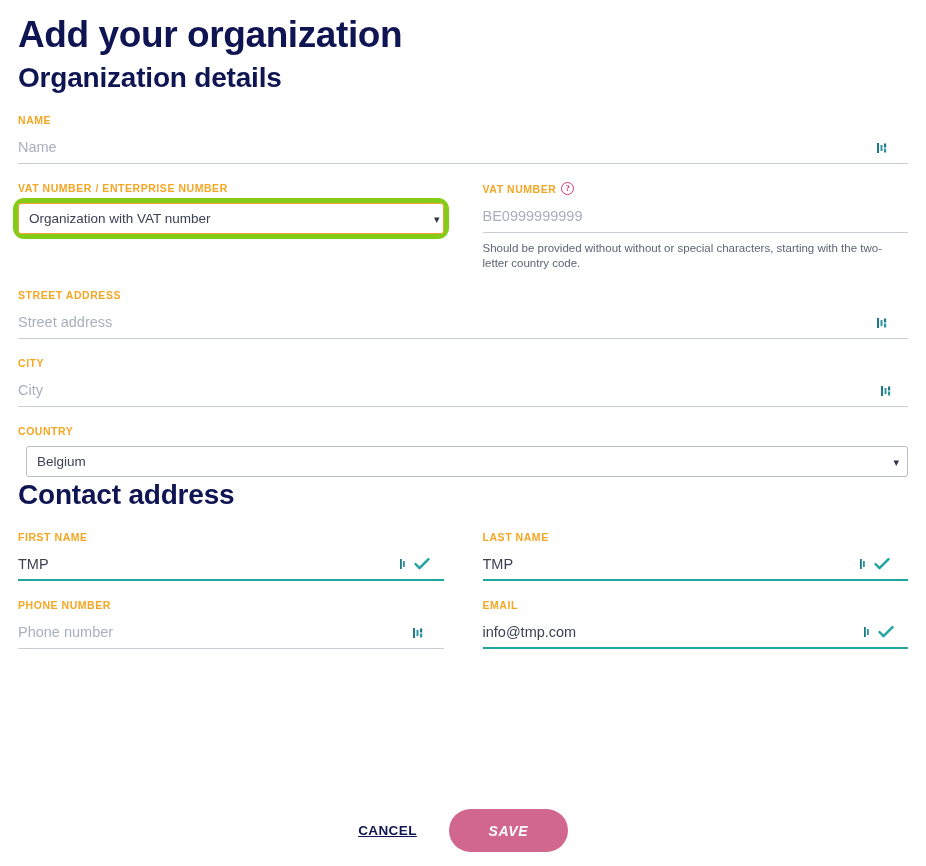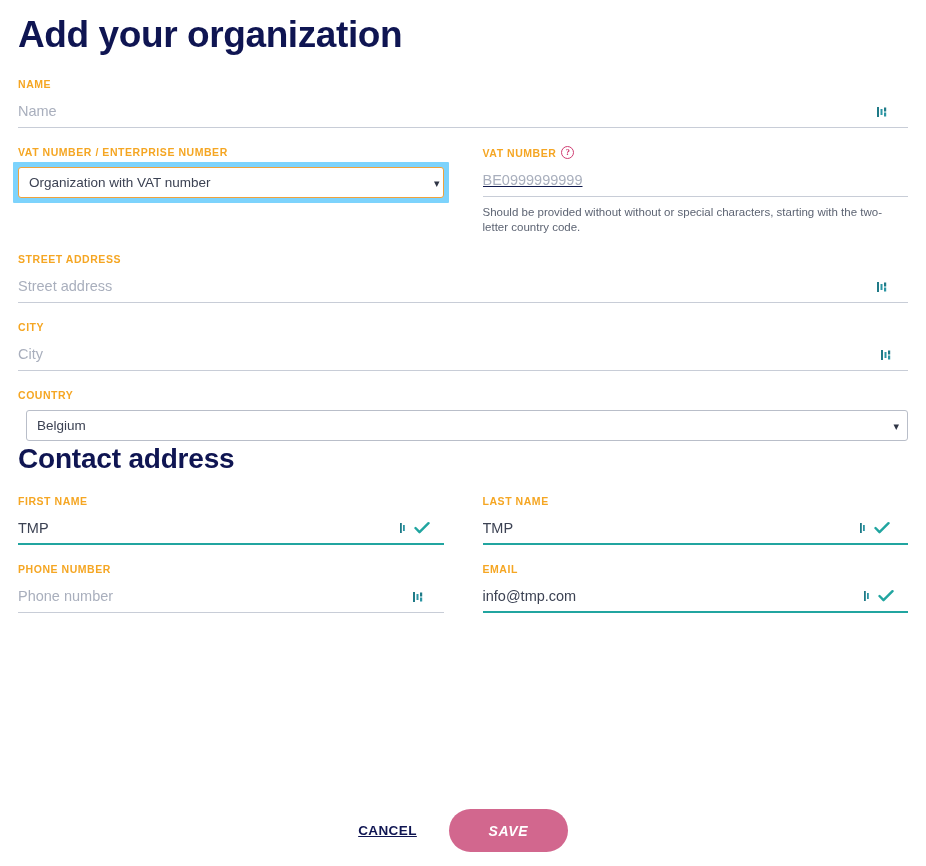--- a/index.html
+++ b/index.html
@@ -88,21 +88,21 @@
     border: 0;
     outline: none;
     background: transparent;
     font-family: "Liberation Sans", sans-serif;
     font-size: 14.5px;
     color: #3c4253;
     padding: 0 0 4px 0;
     height: 25px;
   }
   .input-wrap input::placeholder { color: #a9afbd; }
-  .input-wrap.no-icon { padding-right: 0; text-decoration: underline; }
+  .input-wrap.no-icon { padding-right: 0; }
 
   .field-icons {
     display: flex;
     align-items: center;
     gap: 3px;
     padding-bottom: 3px;
     padding-right: 18px;
   }
   .field-icons.tight { padding-right: 14px; }
   .pm-icon { display: block; }
@@ -137,22 +137,22 @@
     top: 50%;
     transform: translateY(-50%);
     pointer-events: none;
     color: #2f3545;
     font-size: 11px;
     line-height: 1;
   }
   .select-shell.focused {
     padding: 5px;
     margin: -5px;
-    border-radius: 1px;
-    background: #7dd3fc;
+    border-radius: 11px;
+    background: #84cc16;
   }
   .select-shell.focused select.select-box {
     border: 1px solid #efa23c;
     border-radius: 3px;
   }
 
   .actions {
     position: absolute;
     left: 0;
     right: 4px;
@@ -189,20 +189,21 @@
     font-style: italic;
   }
 </style>
 </head>
 <body>
 
 <div class="page">
 
   <h1 class="page-title">Add your organization</h1>
 
+  <h2 class="section-title sec-org">Organization details</h2>
 
   <div class="row">
     <div class="col full">
       <div class="field-label">
         <span>NAME</span>
       </div>
       <div class="input-wrap">
         <input type="text" placeholder="Name" style="">
         <span class="field-icons">
           <svg class="pm-icon" width="14" height="14" viewBox="0 0 14 14">

